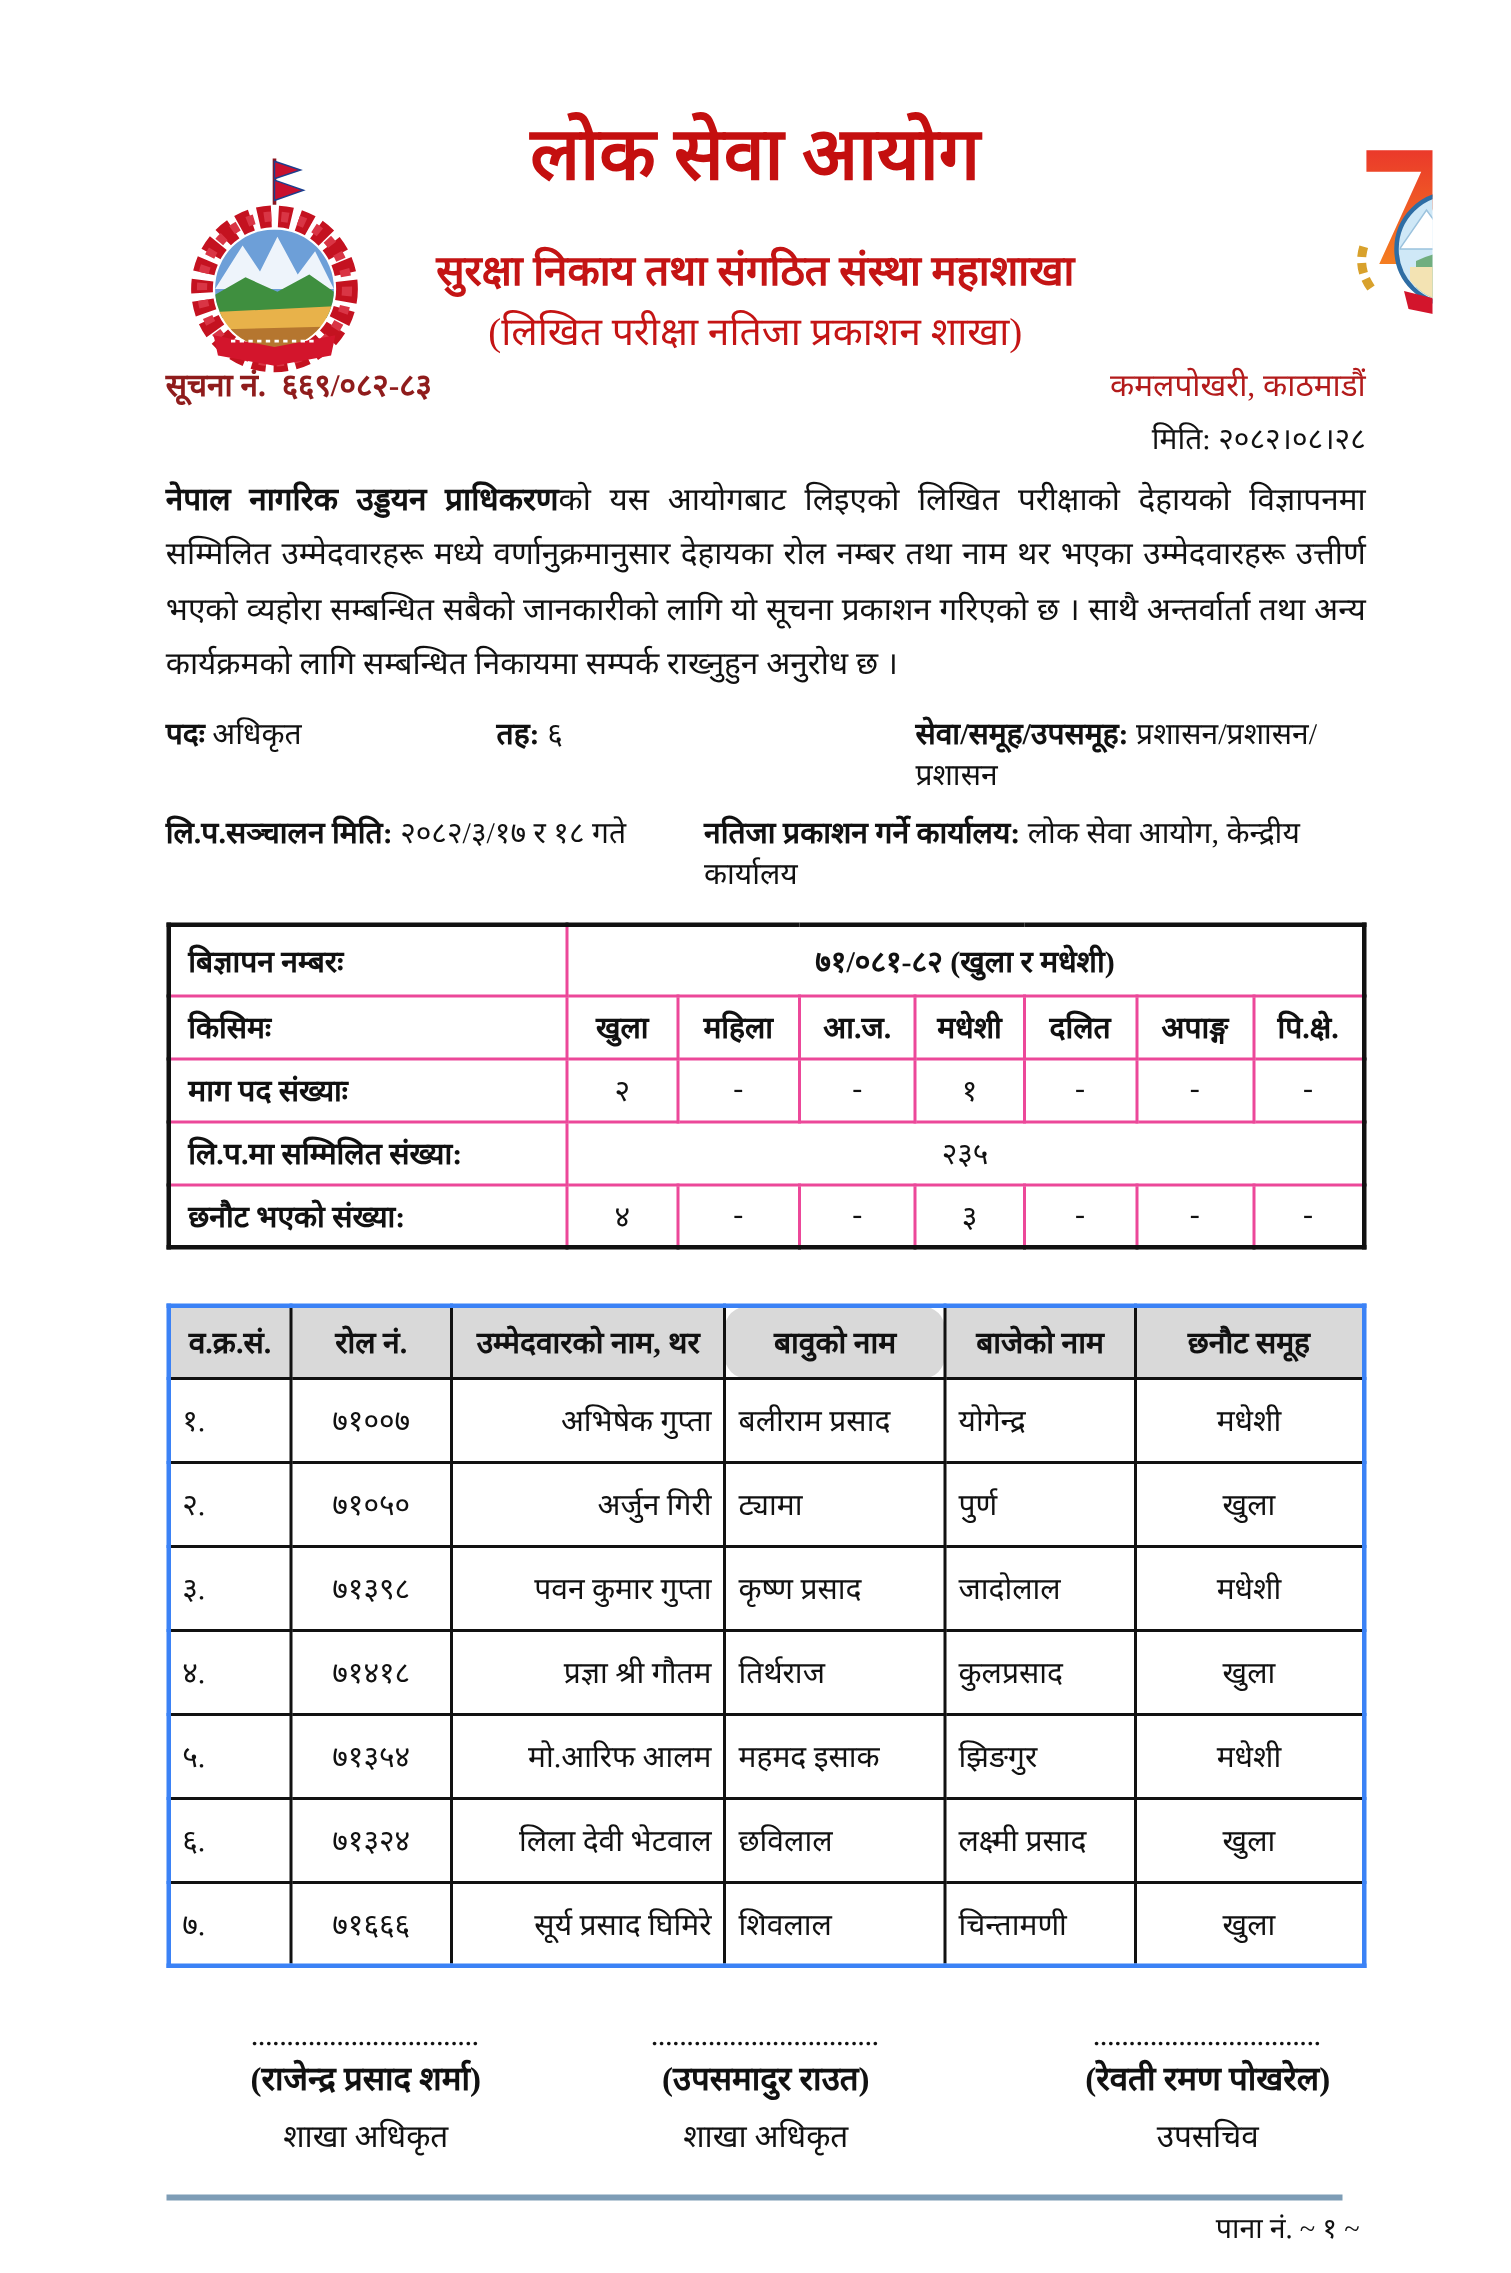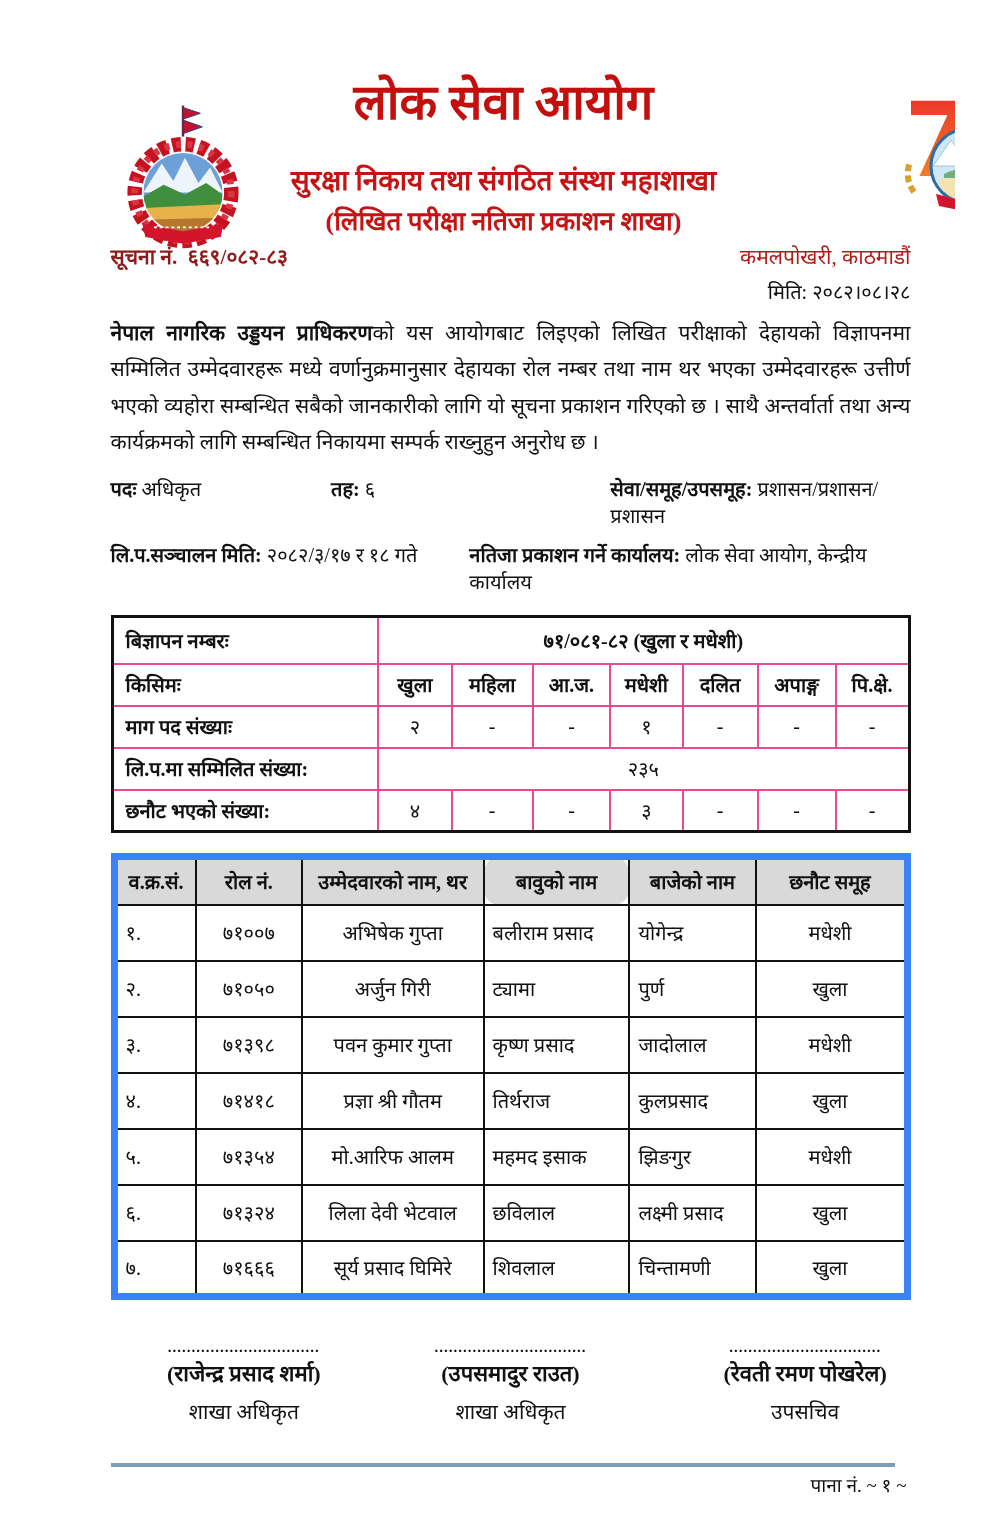--- a/index.html
+++ b/index.html
@@ -7,21 +7,21 @@
   body { font-family:"Liberation Serif","DejaVu Serif",serif; color:#111; }
   .page { position:relative; width:902px; height:1515px; margin:0 auto; background:#fff; overflow:hidden; }
   .content { margin:0 44px 0 58px; }
 
   
   .logo-left { position:absolute; left:72px; top:103px; width:116px; height:156px; }
   .logo-right { position:absolute; left:843px; top:74px; width:144px; height:152px; }
   .header-text { text-align:center; padding-top:76px; }
   .doc-title { font-size:49px; font-weight:bold; color:#c40f0f; line-height:1.1; }
   .doc-sub1 { font-size:28px; font-weight:bold; color:#c41414; margin-top:30px; }
-  .doc-sub2 { font-size:26px; font-weight:bold; color:#c41414; margin-top:4px; }
+  .doc-sub2 { font-size:26px; font-weight:normal; color:#c41414; margin-top:4px; }
 
   
   .notice-row { display:flex; justify-content:space-between; align-items:flex-start; margin-top:4px; }
   .notice-no { font-size:21px; font-weight:bold; color:#8f1c1c; }
   .place-date { text-align:right; }
   .place { font-size:21px; color:#b31b1b; }
   .date { font-size:20px; color:#111; margin-top:8px; }
 
   
   .body-par { margin-top:10px; font-size:21px; line-height:1.74; text-align:justify; }
@@ -39,28 +39,28 @@
   
   table { border-collapse:collapse; width:100%; }
   .advert-table { margin-top:20px; border:3px solid #111; }
   .advert-table td { border:2px solid #ec4899; font-size:20px; padding:6px 10px; text-align:center; vertical-align:middle; }
   .advert-table td.lab { text-align:left; font-weight:bold; padding-left:12px; }
   .advert-table td.hd { font-weight:bold; }
   .advert-table td.adv-val { font-weight:bold; }
   .advert-table tr { height:42px; }
   .advert-table tr.r-adv { height:47px; }
 
-  .result-table { margin-top:20px; border:7px solid #3b82f6; }
+  .result-table { margin-top:36px; border:3px solid #3b82f6; }
   .result-table th, .result-table td { border:2px solid #111; font-size:20px; vertical-align:middle; padding:4px 8px; }
   .result-table thead tr { background:#d9d9d9; height:48px; }
   .result-table th { font-weight:bold; text-align:center; }
   .result-table tbody tr { height:56px; }
   .c-sn { text-align:left; padding-left:14px; width:10.3%; }
   .c-roll { text-align:center; width:13.4%; }
-  .c-name { text-align:center; padding-left:12px; width:22.9%; }
+  .c-name { text-align:right; padding-left:12px; width:22.9%; }
   .c-father { text-align:left; padding-left:12px; width:18.4%;border-radius:15px; }
   .c-grand { text-align:left; padding-left:12px; width:15.9%; }
   .c-group { text-align:center; width:19.1%; }
 
   
   .signatures { display:grid; grid-template-columns:1fr 1fr 1fr; margin-top:40px; }
   .sig { text-align:center; }
   .sig-dots { font-size:15px; font-weight:bold; letter-spacing:1px; line-height:1; color:#111; }
   .sig-name { font-size:22px; font-weight:bold; margin-top:2px; }
   .sig-title { font-size:21px; margin-top:10px;font-family:Liberation Serif, serif; }

